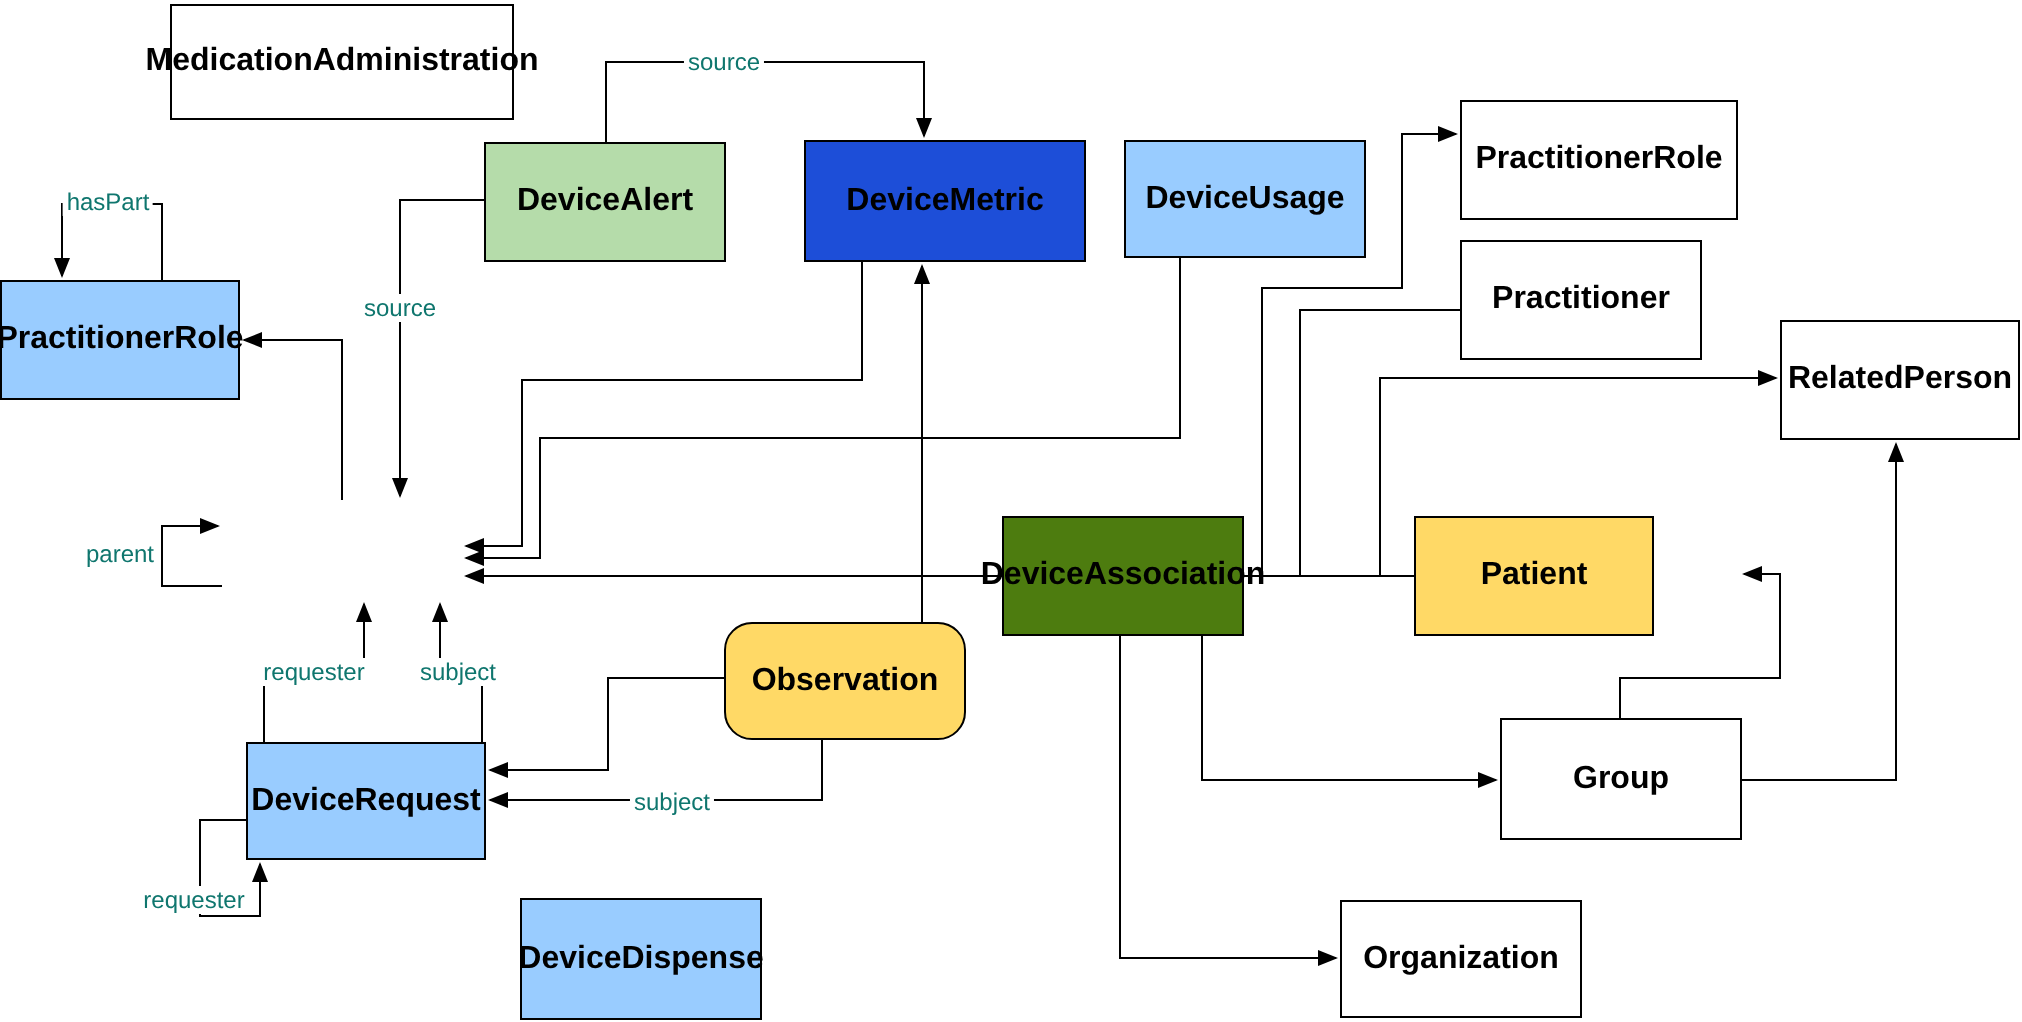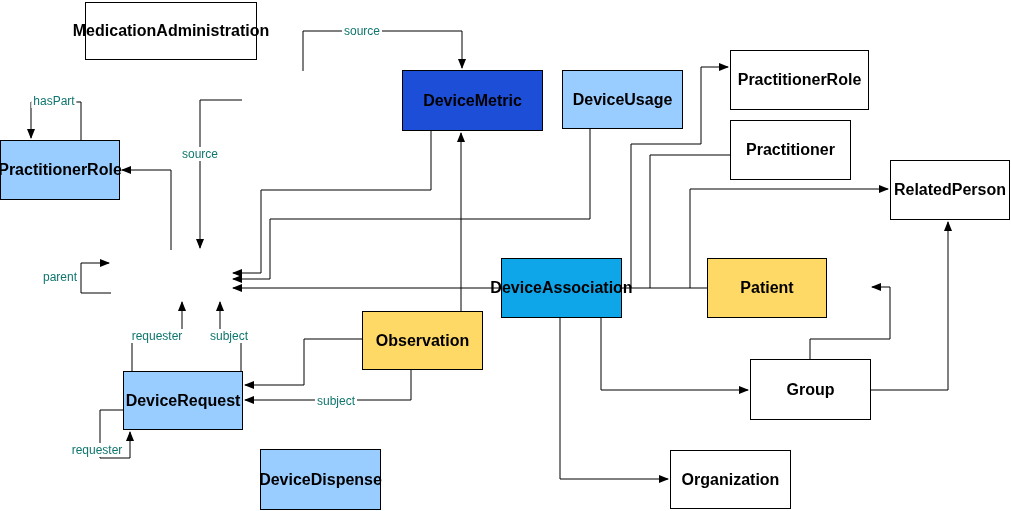--- a/index.html
+++ b/index.html
@@ -63,45 +63,48 @@
       <polyline points="650,288 650,155 730,155" class="edge"></polyline>
       <polyline points="690,288 690,189 888,189" class="edge" marker-end="url(#arrow)"></polyline>
       <polyline points="601,318 601,390 748,390" class="edge" marker-end="url(#arrow)"></polyline>
       <polyline points="560,318 560,479 668,479" class="edge" marker-end="url(#arrow)"></polyline>
       <polyline points="810,359 810,339 890,339 890,287 872,287" class="edge" marker-end="url(#arrow)"></polyline>
       <polyline points="871,390 948,390 948,222" class="edge" marker-end="url(#arrow)"></polyline>
     </svg>
     <div class="node" style="left: 85px; top: 2px; width: 172px; height: 58px; background: rgb(255, 255, 255);">
       <span>MedicationAdministration</span>
     </div>
+    <div class="node" style="left: 242px; top: 71px; width: 121px; height: 60px; background: rgb(181, 220, 170);">
+      <span>DeviceAlert</span>
+    </div>
     <div class="node" style="left: 402px; top: 70px; width: 141px; height: 61px; background: #1d4ed8;">
       <span>DeviceMetric</span>
     </div>
     <div class="node" style="left: 562px; top: 70px; width: 121px; height: 59px; background: rgb(153, 204, 255);">
       <span>DeviceUsage</span>
     </div>
     <div class="node" style="left: 730px; top: 50px; width: 139px; height: 60px; background: rgb(255, 255, 255);">
       <span>PractitionerRole</span>
     </div>
     <div class="node" style="left: 730px; top: 120px; width: 121px; height: 60px; background: rgb(255, 255, 255);">
       <span>Practitioner</span>
     </div>
     <div class="node" style="left: 890px; top: 160px; width: 120px; height: 60px; background: rgb(255, 255, 255);">
       <span>RelatedPerson</span>
     </div>
     <div class="node" style="left: 0px; top: 140px; width: 120px; height: 60px; background: rgb(153, 204, 255);">
       <span>PractitionerRole</span>
     </div>
-    <div class="node" style="left: 501px; top: 258px; width: 121px; height: 60px; background: #0ea5e9;">
+    <div class="node" style="left: 501px; top: 258px; width: 121px; height: 60px; background: #4d7c0f;">
       <span>DeviceAssociation</span>
     </div>
     <div class="node" style="left: 707px; top: 258px; width: 120px; height: 60px; background: rgb(255, 217, 102);">
       <span>Patient</span>
     </div>
-    <div class="node" style="left: 362px; top: 311px; width: 121px; height: 59px; background: rgb(255, 217, 102);">
+    <div class="node" style="left: 362px; top: 311px; width: 121px; height: 59px; background: rgb(255, 217, 102); border-radius: 14px;">
       <span>Observation</span>
     </div>
     <div class="node" style="left: 750px; top: 359px; width: 121px; height: 61px; background: rgb(255, 255, 255);">
       <span>Group</span>
     </div>
     <div class="node" style="left: 123px; top: 371px; width: 120px; height: 59px; background: rgb(153, 204, 255);">
       <span>DeviceRequest</span>
     </div>
     <div class="node" style="left: 260px; top: 449px; width: 121px; height: 61px; background: rgb(153, 204, 255);">
       <span>DeviceDispense</span>

